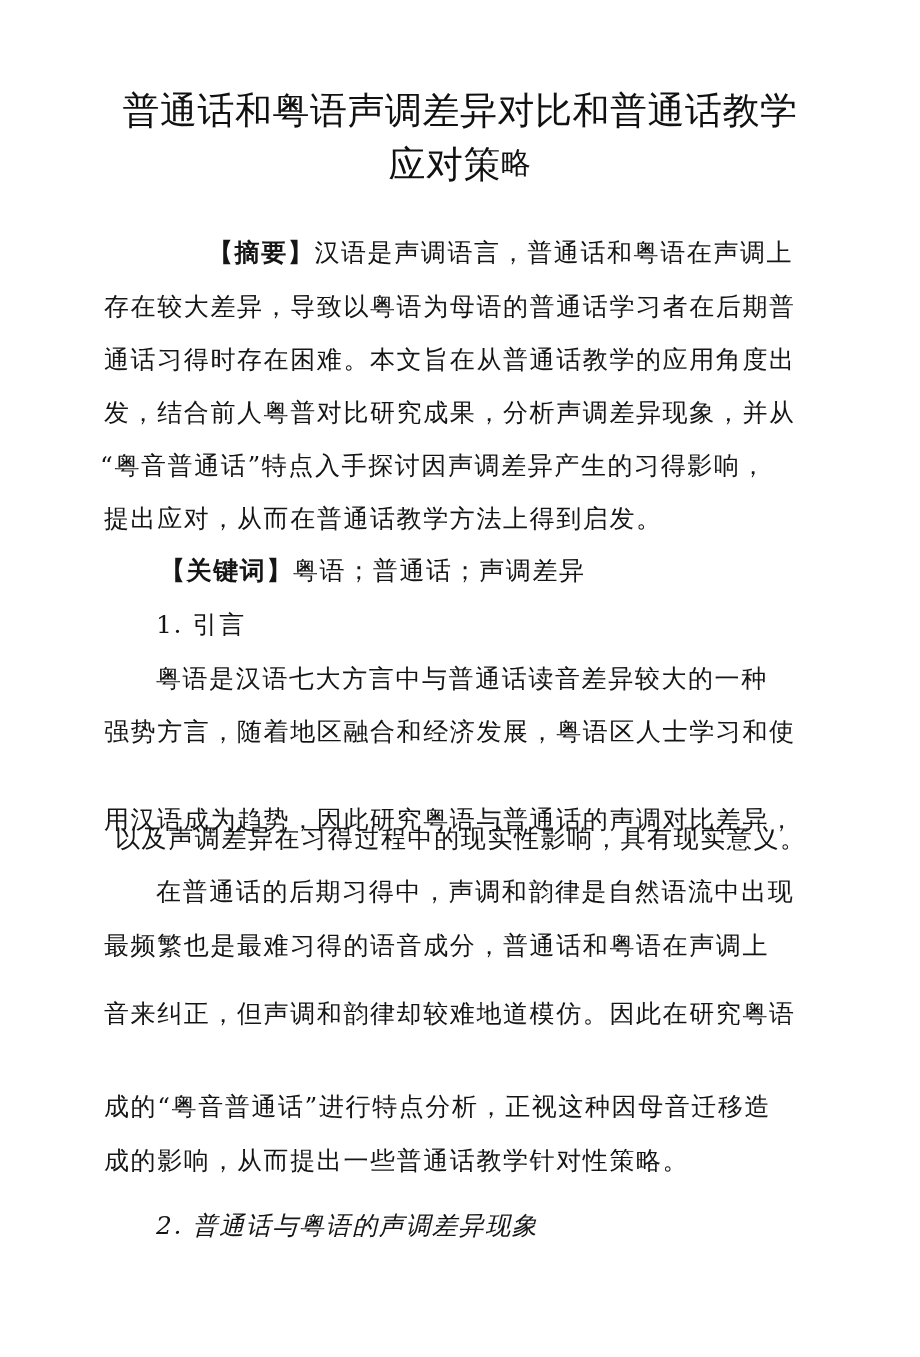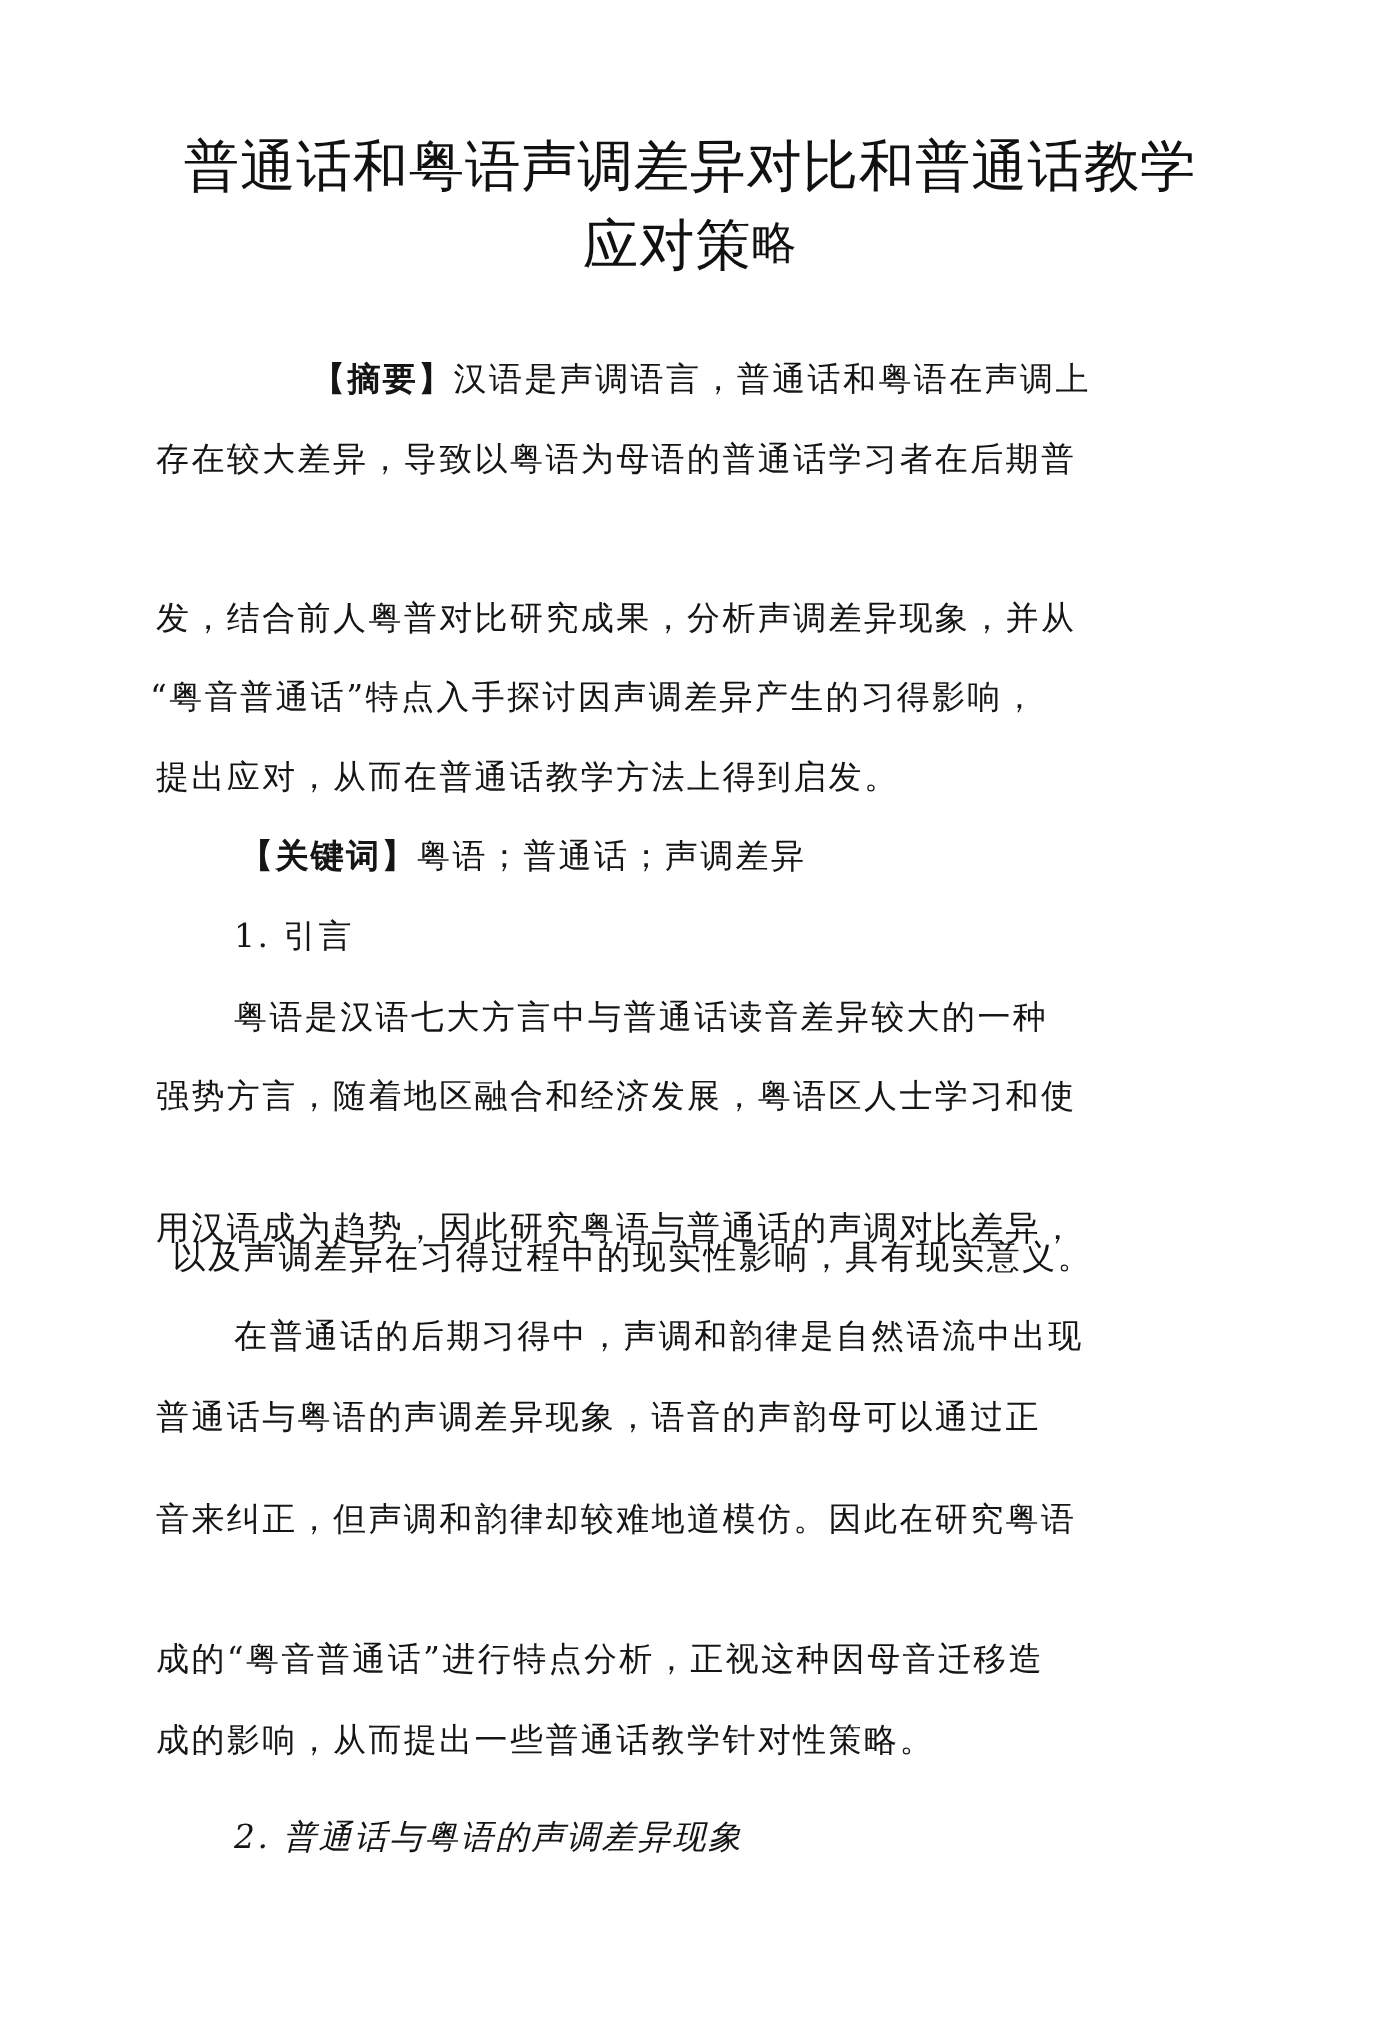--- a/index.html
+++ b/index.html
@@ -35,51 +35,52 @@
     .title.l1 { top: 84px; }
     .title.l2 { top: 136px; }
     .title .last-char {
       font-size: 30px;
       vertical-align: 4px;
     }
     .line {
       position: absolute;
       left: 104px;
       white-space: nowrap;
-      font-size: 22px;
+      font-size: 25px;
       line-height: 30px;
       letter-spacing: 1.6px;
       color: #151515;
     }
     .bracket { font-weight: bold; }
   </style>
 </head>
 <body>
 
 <div class="page">
 
   <div class="title l1">普通话和粤语声调差异对比和普通话教学</div>
   <div class="title l2"><span>应对策</span><span class="last-char">略</span></div>
 
   <div class="line" style="left:208px; top:238px;"><span class="bracket">【摘要】</span><span>汉语是声调语言，普通话和粤语在声调上</span></div>
   <div class="line" style="top:292px;">存在较大差异，导致以粤语为母语的普通话学习者在后期普</div>
+  <div class="line" style="top:345px;">通话习得时存在困难。本文旨在从普通话教学的应用角度出</div>
   <div class="line" style="top:398px;">发，结合前人粤普对比研究成果，分析声调差异现象，并从</div>
   <div class="line" style="left:100px; top:451px;">“粤音普通话”特点入手探讨因声调差异产生的习得影响，</div>
   <div class="line" style="top:504px;">提出应对，从而在普通话教学方法上得到启发。</div>
 
   <div class="line" style="left:160px; top:556px;"><span class="bracket">【关键词】</span><span>粤语；普通话；声调差异</span></div>
 
   <div class="line" style="left:156px; top:610px;">1. 引言</div>
 
   <div class="line" style="left:156px; top:664px;">粤语是汉语七大方言中与普通话读音差异较大的一种</div>
   <div class="line" style="top:717px;">强势方言，随着地区融合和经济发展，粤语区人士学习和使</div>
   <div class="line" style="top:771px;margin-top:34px;">用汉语成为趋势，因此研究粤语与普通话的声调对比差异，</div>
   <div class="line" style="top:824px;margin-left:11px;">以及声调差异在习得过程中的现实性影响，具有现实意义。</div>
 
   <div class="line" style="left:156px; top:877px;">在普通话的后期习得中，声调和韵律是自然语流中出现</div>
-  <div class="line" style="top:931px;">普通话与粤语的声调差异现象，语音的声韵母可以通过正</div>
+  <div class="line" style="top:931px;">最频繁也是最难习得的语音成分，普通话和粤语在声调上</div>
   <div class="line" style="top:983px;margin-top:16px;">音来纠正，但声调和韵律却较难地道模仿。因此在研究粤语</div>
   <div class="line" style="top:1092px;text-align:center;">成的“粤音普通话”进行特点分析，正视这种因母音迁移造</div>
   <div class="line" style="top:1146px;">成的影响，从而提出一些普通话教学针对性策略。</div>
 
   <div class="line" style="left:156px; top:1211px;font-style:italic;">2. 普通话与粤语的声调差异现象</div>
 
 </div>
 
 </body></html>

